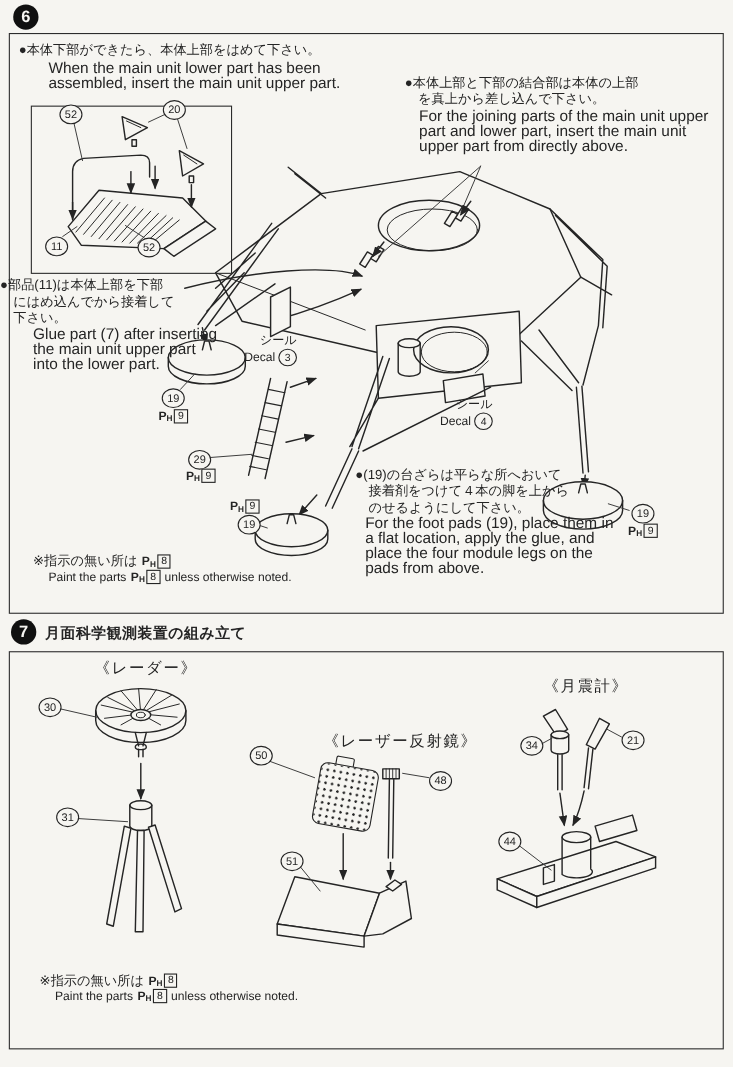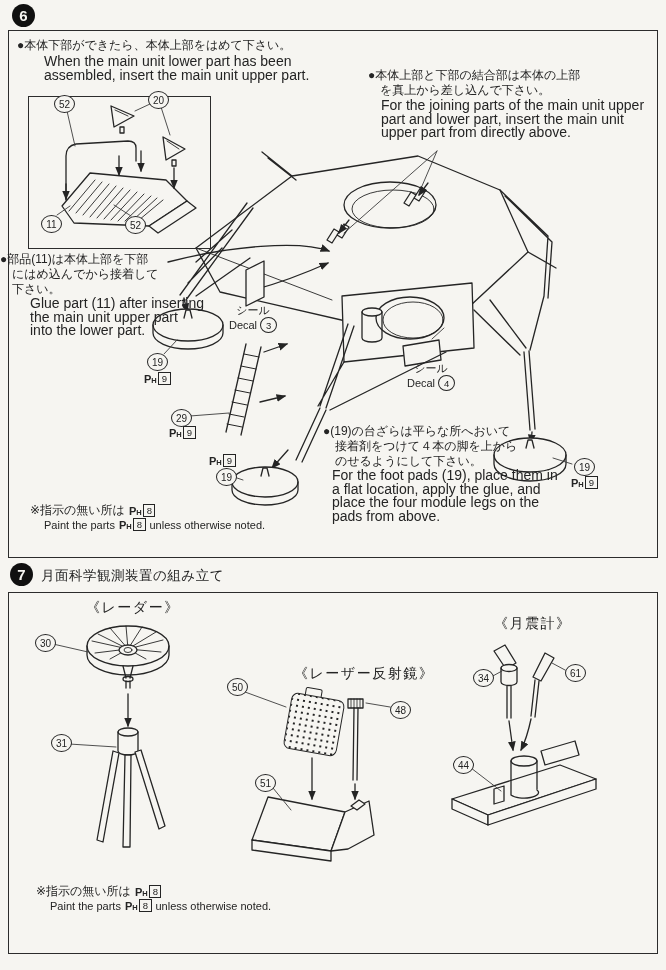--- a/index.html
+++ b/index.html
@@ -13,40 +13,40 @@
   .txt{position:absolute;z-index:2;white-space:pre-line}
   .jp{font-size:12px;line-height:15px}
   .en{font-size:14px;line-height:13.5px}
   .sec-box{position:absolute;border:1.6px solid #2c2c2c;z-index:1;background:transparent}
   .inset-box{position:absolute;border:1.3px solid #2c2c2c;z-index:1}
   .badge{
     position:absolute;width:23px;height:23px;border-radius:50%;
     background:#101010;color:#f6f5f1;display:flex;align-items:center;justify-content:center;
     font-weight:bold;font-size:15px;z-index:3
   }
-  .title{position:absolute;z-index:2;font-size:13.5px;font-weight:normal;letter-spacing:.5px}
+  .title{position:absolute;z-index:2;font-size:13.5px;font-weight:bold;letter-spacing:.5px}
   .co{
     position:absolute;width:19px;height:16px;border:1.3px solid #242424;border-radius:50%;
     display:flex;align-items:center;justify-content:center;
     font-size:10px;background:#f6f5f1;z-index:3
   }
   .cosm{
     display:inline-flex;width:15px;height:14px;border:1.2px solid #242424;border-radius:50%;
     align-items:center;justify-content:center;font-size:9.5px;background:#f6f5f1;margin-left:3px
   }
   .pc{display:inline-flex;align-items:flex-end;font-weight:bold;z-index:3}
   .pc .pp{font-size:11px;line-height:11px}
   .pc .ph{font-size:7.5px;line-height:9px}
   .pc .pn{border:1.1px solid #242424;font-size:9.5px;line-height:11px;padding:0 2.5px;
           margin-left:1.5px;font-weight:normal;background:#f6f5f1}
   .note{position:absolute;display:flex;align-items:center;gap:4px;z-index:2;font-size:12px}
   .note.en2{font-size:11px}
   .sublabel{position:absolute;z-index:2;font-size:14px;letter-spacing:1.5px}
   .decal{position:absolute;z-index:2;font-size:11px;line-height:13px;text-align:center}
-  .decal .d2{display:flex;align-items:center;justify-content:center}
+  .decal .d2{display:flex;align-items:center;justify-content:flex-start}
   .panel-dots{
     position:absolute;z-index:2;border:1.4px solid #242424;border-radius:7px;
     background-color:#f6f5f1;
     background-image:radial-gradient(#242424 1px,transparent 1.3px);
     background-size:6px 6px;background-position:3px 3px;
   }
   .panel-tab{position:absolute;z-index:1;border:1.4px solid #242424;border-radius:2px;background:#f6f5f1}
 </style>
 </head>
 <body>
@@ -211,21 +211,21 @@
 
 <div class="txt jp" style="left:368px;top:68px">●本体上部と下部の結合部は本体の上部
 　を真上から差し込んで下さい。</div>
 <div class="txt en" style="left:381px;top:99px">For the joining parts of the main unit upper
 part and lower part, insert the main unit
 upper part from directly above.</div>
 
 <div class="txt jp" style="left:0;top:252px">●部品(11)は本体上部を下部
 　にはめ込んでから接着して
 　下さい。</div>
-<div class="txt en" style="left:30px;top:297px">Glue part (11) after inserting
+<div class="txt en" style="left:30px;top:297px">Glue part (7) after inserting
 the main unit upper part
 into the lower part.</div>
 
 <div class="txt jp" style="left:323px;top:424px">●(19)の台ざらは平らな所へおいて
 　接着剤をつけて４本の脚を上から
 　のせるようにして下さい。</div>
 <div class="txt en" style="left:332px;top:469px">For the foot pads (19), place them in
 a flat location, apply the glue, and
 place the four module legs on the
 pads from above.</div>
@@ -303,21 +303,21 @@
 
 <div class="panel-tab" style="left:305px;top:688px;width:15px;height:10px;transform:rotate(10deg)"></div>
 <div class="panel-dots" style="left:287px;top:696px;width:52px;height:55px;transform:rotate(10deg)"></div>
 
 <div class="co" style="left:35px;top:634px">30</div>
 <div class="co" style="left:51px;top:734px">31</div>
 <div class="co" style="left:227px;top:678px">50</div>
 <div class="co" style="left:390px;top:701px">48</div>
 <div class="co" style="left:255px;top:774px">51</div>
 <div class="co" style="left:473px;top:669px">34</div>
-<div class="co" style="left:565px;top:664px">61</div>
+<div class="co" style="left:565px;top:664px">21</div>
 <div class="co" style="left:453px;top:756px">44</div>
 
 <div class="note" style="left:36px;top:883px">
   <span>※指示の無い所は</span>
   <span class="pc">
       <span class="pp">P</span>
       <span class="ph">H</span>
       <span class="pn">8</span>
     </span>
 </div>

